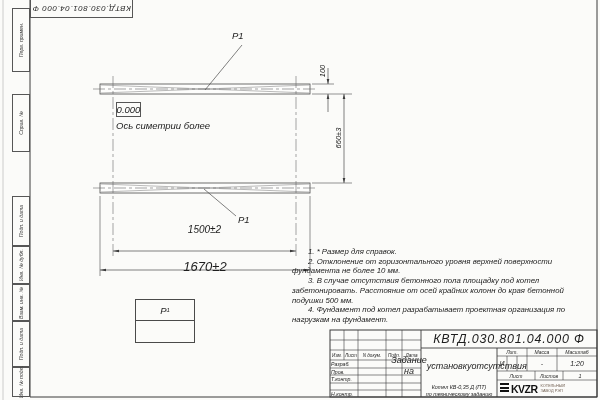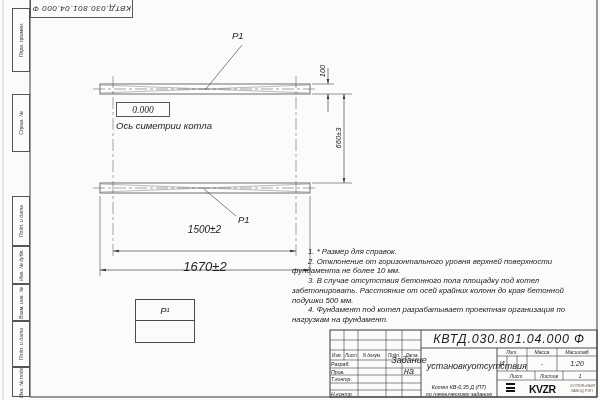--- a/index.html
+++ b/index.html
@@ -15,21 +15,21 @@
         display:flex;align-items:center;justify-content:center;background:transparent;}
   .mbox span{transform:rotate(-90deg);white-space:nowrap;font-size:5.2px;font-style:italic;color:#3c3c3c;}
   .mb1{top:8px;height:64px}.mb2{top:94px;height:58px}.mb3{top:196px;height:50px}
   .mb4{top:246px;height:38px}.mb5{top:284px;height:37px}.mb6{top:321px;height:46px}.mb7{top:367px;height:30px}
 
   
   .stamp{left:30px;top:-2px;width:103px;height:20px;border:1px solid #565656;box-sizing:border-box;}
   .stamp span{transform:rotate(180deg);white-space:nowrap;font-size:8px;font-style:italic;letter-spacing:.6px;color:#2a2a2a;}
 
   
-  .level{left:116px;top:102px;width:54px;height:15px;border:1px solid #555;font-size:9.5px;box-sizing:border-box;font-family:Liberation Serif, serif;}
+  .level{left:116px;top:102px;width:25px;height:15px;border:1px solid #555;font-size:9.5px;box-sizing:border-box;}
   .axis-lbl{left:116px;top:120px;font-size:9.5px;white-space:nowrap;}
   .p1-top{left:232px;top:30px;font-size:9.5px;}
   .p1-bot{left:238px;top:214px;font-size:9.5px;}
   .d100{left:311px;top:61px;width:22px;height:20px;transform:rotate(-90deg);font-size:7.5px;}
   .d660{left:319px;top:127px;width:38px;height:22px;transform:rotate(-90deg);font-size:7.5px;}
   .d1500{left:174px;top:224px;width:61px;text-align:center;font-size:10px;}
   .d1670{left:175px;top:259px;width:60px;text-align:center;font-size:13px;}
 
   
   .weight{left:135px;top:299px;width:60px;height:44px;border:1.2px solid #4a4a4a;box-sizing:border-box;}
@@ -57,21 +57,21 @@
   .mass-h{left:527px;top:348px;width:30px;height:8px;font-size:5px;font-style:italic;}
   .scale-h{left:557px;top:348px;width:40px;height:8px;font-size:5px;font-style:italic;}
   .lit-v{left:497px;top:356px;width:10px;height:15px;font-size:7px;font-style:italic;}
   .mass-v{left:527px;top:356px;width:30px;height:15px;font-size:7px;font-style:italic;}
   .scale-v{left:557px;top:356px;width:40px;height:15px;font-size:7px;font-style:italic;}
   .sheet-l{left:497px;top:371px;width:38px;height:9px;font-size:5px;font-style:italic;}
   .sheets-l{left:535px;top:371px;width:28px;height:9px;font-size:5px;font-style:italic;}
   .sheets-v{left:563px;top:371px;width:34px;height:9px;font-size:5.5px;font-style:italic;}
 
   
-  .logo{left:497px;top:380px;width:100px;height:17px;display:flex;align-items:center;gap:14px;padding-left:9px;box-sizing:border-box;}
+  .logo{left:497px;top:380px;width:100px;height:17px;display:flex;align-items:center;gap:2px;padding-left:3px;box-sizing:border-box;}
   .logo-bars{width:9px;height:11px;background:repeating-linear-gradient(#111 0 2px,transparent 2px 3.6px);}
   .logo-text{font-weight:bold;font-size:10.5px;letter-spacing:-.5px;color:#111;}
   .logo-cap{display:flex;flex-direction:column;font-size:3.9px;line-height:4.6px;color:#6e5c4e;margin-left:1px;}
 </style>
 </head>
 <body>
 
 <div class="sheet">
 
   <svg class="lines" width="600" height="400" viewBox="0 0 600 400">
@@ -165,21 +165,21 @@
     </div>
   <div class="mbox mb7">
       <span>Инв. № подл.</span>
     </div>
 
   <div class="abs ctr stamp">
     <span>КВТД.030.801.04.000 Ф</span>
   </div>
 
   <div class="abs ctr it level">0.000</div>
-  <div class="abs it axis-lbl">Ось симетрии котла</div>
+  <div class="abs it axis-lbl">Ось симетрии более</div>
   <div class="abs it p1-top">P1</div>
   <div class="abs it p1-bot">P1</div>
   <div class="abs ctr it d100">100</div>
   <div class="abs ctr it d660">660±3</div>
   <div class="abs it d1500">1500±2</div>
   <div class="abs it d1670">1670±2</div>
 
   <div class="abs weight">
     <div class="wrow top">
       <span>Р</span>

